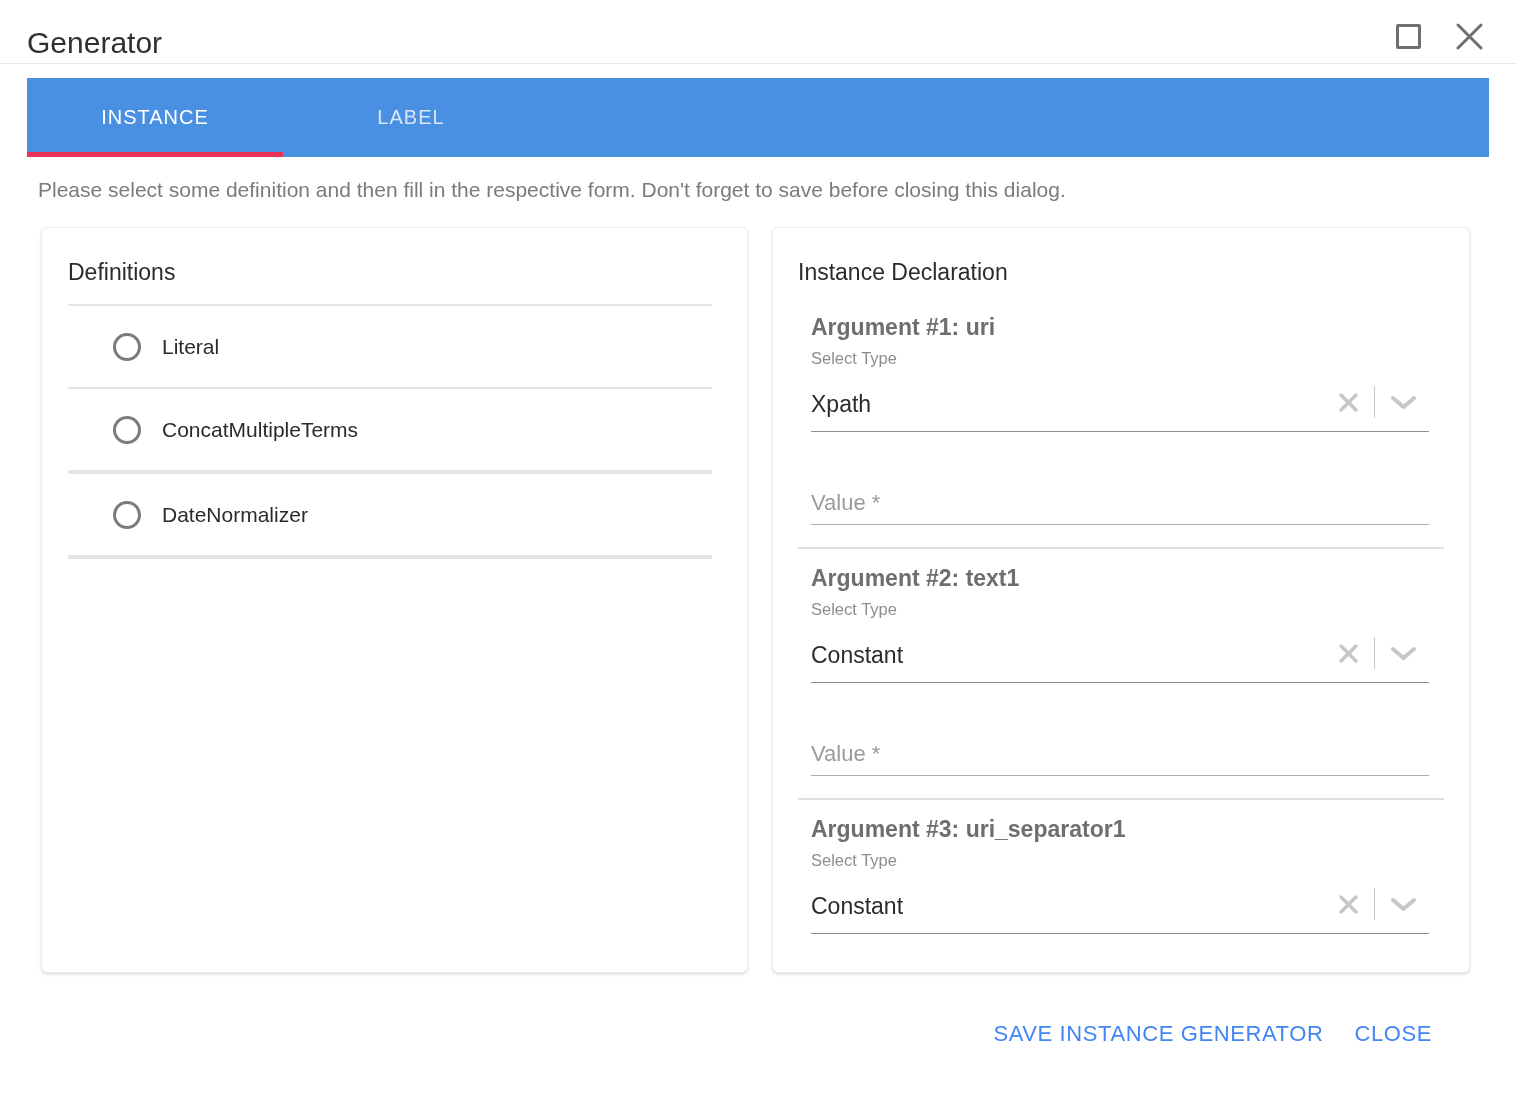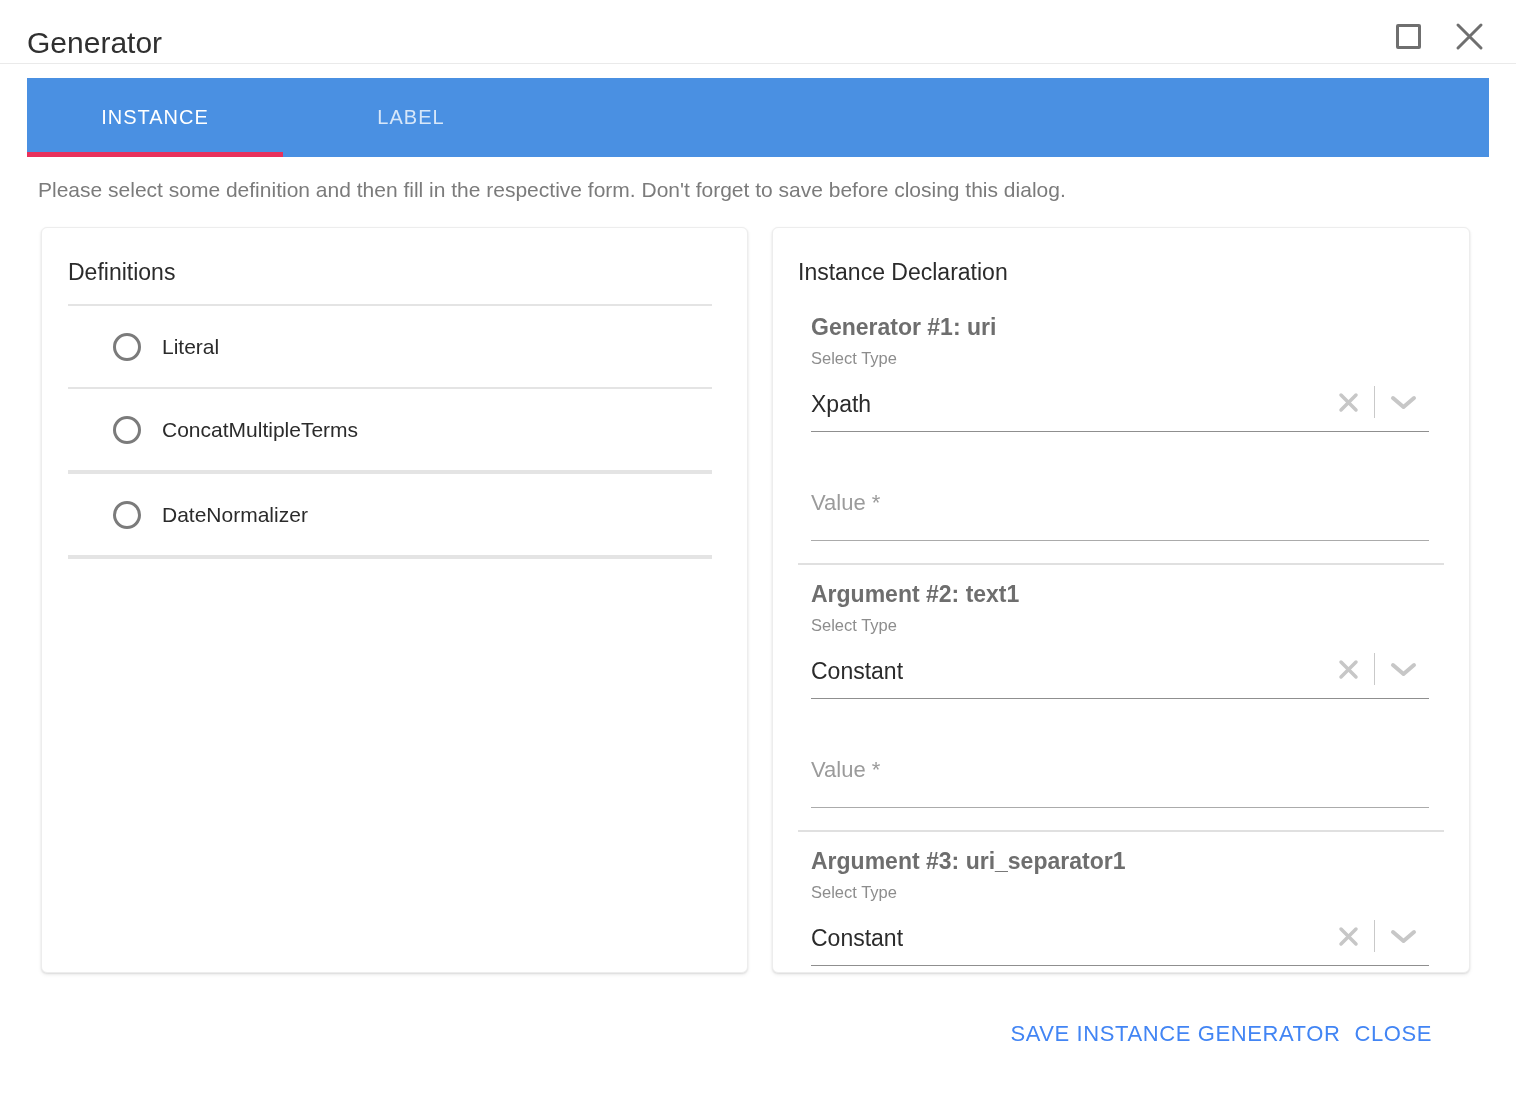--- a/index.html
+++ b/index.html
@@ -47,28 +47,28 @@
   .args { margin:0 40px 0 38px; }
   .arg-title { font-size:23px; font-weight:700; color:#6e6e6e; line-height:28px; }
   .arg-section-1 .arg-title { margin-top:27px; }
   .select-label { margin-top:8px; font-size:16.5px; color:#8d8d8d; }
   .select-row { margin-top:18px; display:flex; align-items:flex-end; justify-content:space-between;
     border-bottom:1px solid #8f8f8f; padding-bottom:13px; cursor:pointer; }
   .select-value { font-size:23px; color:#2b2b2b; }
   .select-icons { display:flex; align-items:center; gap:15px; padding-right:12px; }
   .select-vline { width:1px; height:32px; background:#c9c9c9; }
   .value-input { display:block; width:100%; margin-top:58px; border:none; outline:none;
-    border-bottom:1px solid #ababab; font-size:22px; color:#701a75; padding:0 0 24px 0; background:transparent;
+    border-bottom:1px solid #ababab; font-size:22px; color:#701a75; padding:0 0 8px 0; background:transparent;
     font-family:"Liberation Sans","DejaVu Sans",sans-serif; }
   .value-input::placeholder { color:#9b9b9b; opacity:1; }
   .section-divider { border:none; border-top:2px solid #e0e0e0; margin:22px 0 0 -13px; width:calc(100% + 28px); }
   .arg-section-2 .arg-title, .arg-section-3 .arg-title { margin-top:15px; }
 
   
-  .footer-actions { display:flex; justify-content:flex-end; align-items:center; gap:14px;
+  .footer-actions { display:flex; justify-content:flex-end; align-items:center; gap:31px;
     margin-top:48px; padding-right:84px; }
   .text-button { border:none; background:none; color:var(--button-blue,#4285f4); font-size:22px;
     letter-spacing:0.6px; cursor:pointer; font-family:"Liberation Sans","DejaVu Sans",sans-serif; }
 </style>
 </head>
 <body>
 
 <div class="dialog-header">
   <h1 class="dialog-title">Generator</h1>
   <div class="window-controls">
@@ -119,21 +119,21 @@
     <hr class="list-divider">
     <hr class="list-divider">
   </div>
 
   <div class="card declaration-card">
     <h2 class="card-heading">Instance Declaration</h2>
 
     <div class="args">
 
       <div class="arg-section arg-section-1">
-        <div class="arg-title">Generator #1: uri</div>
+        <div class="arg-title">Argument #1: uri</div>
         <div class="select-label">Select Type</div>
         <div class="select-row">
           <span class="select-value">Xpath</span>
           <span class="select-icons">
             <svg width="21" height="21" viewBox="0 0 21 21">
                 <path d="M3 3 L18 18 M18 3 L3 18" stroke="#c7c7c7" stroke-width="3.5" stroke-linecap="round" fill="none"></path>
               </svg>
             <span class="select-vline"></span>
             <svg width="27" height="15" viewBox="0 0 27 15">
                 <path d="M3 3 L13.5 12 L24 3" stroke="#c7c7c7" stroke-width="4" stroke-linecap="round" stroke-linejoin="round" fill="none"></path>

